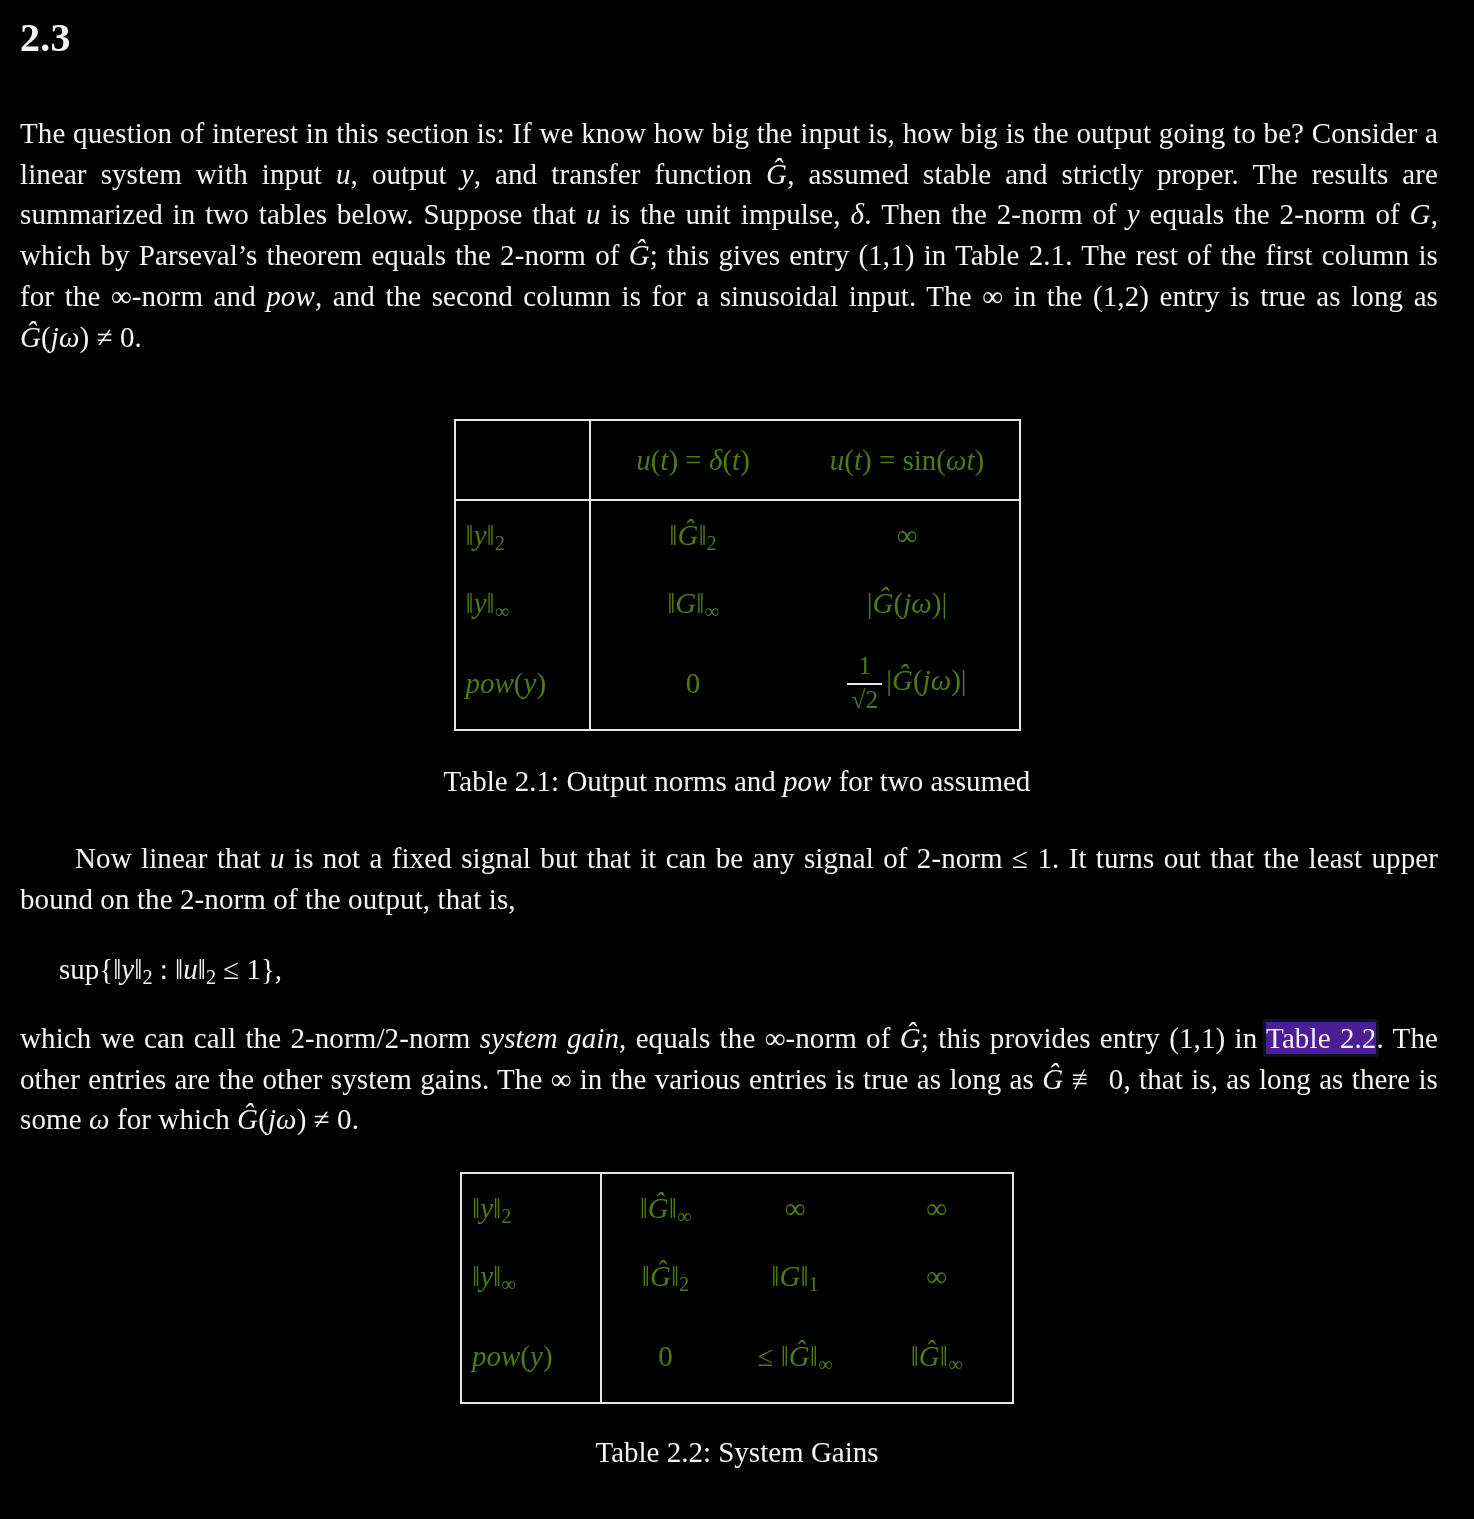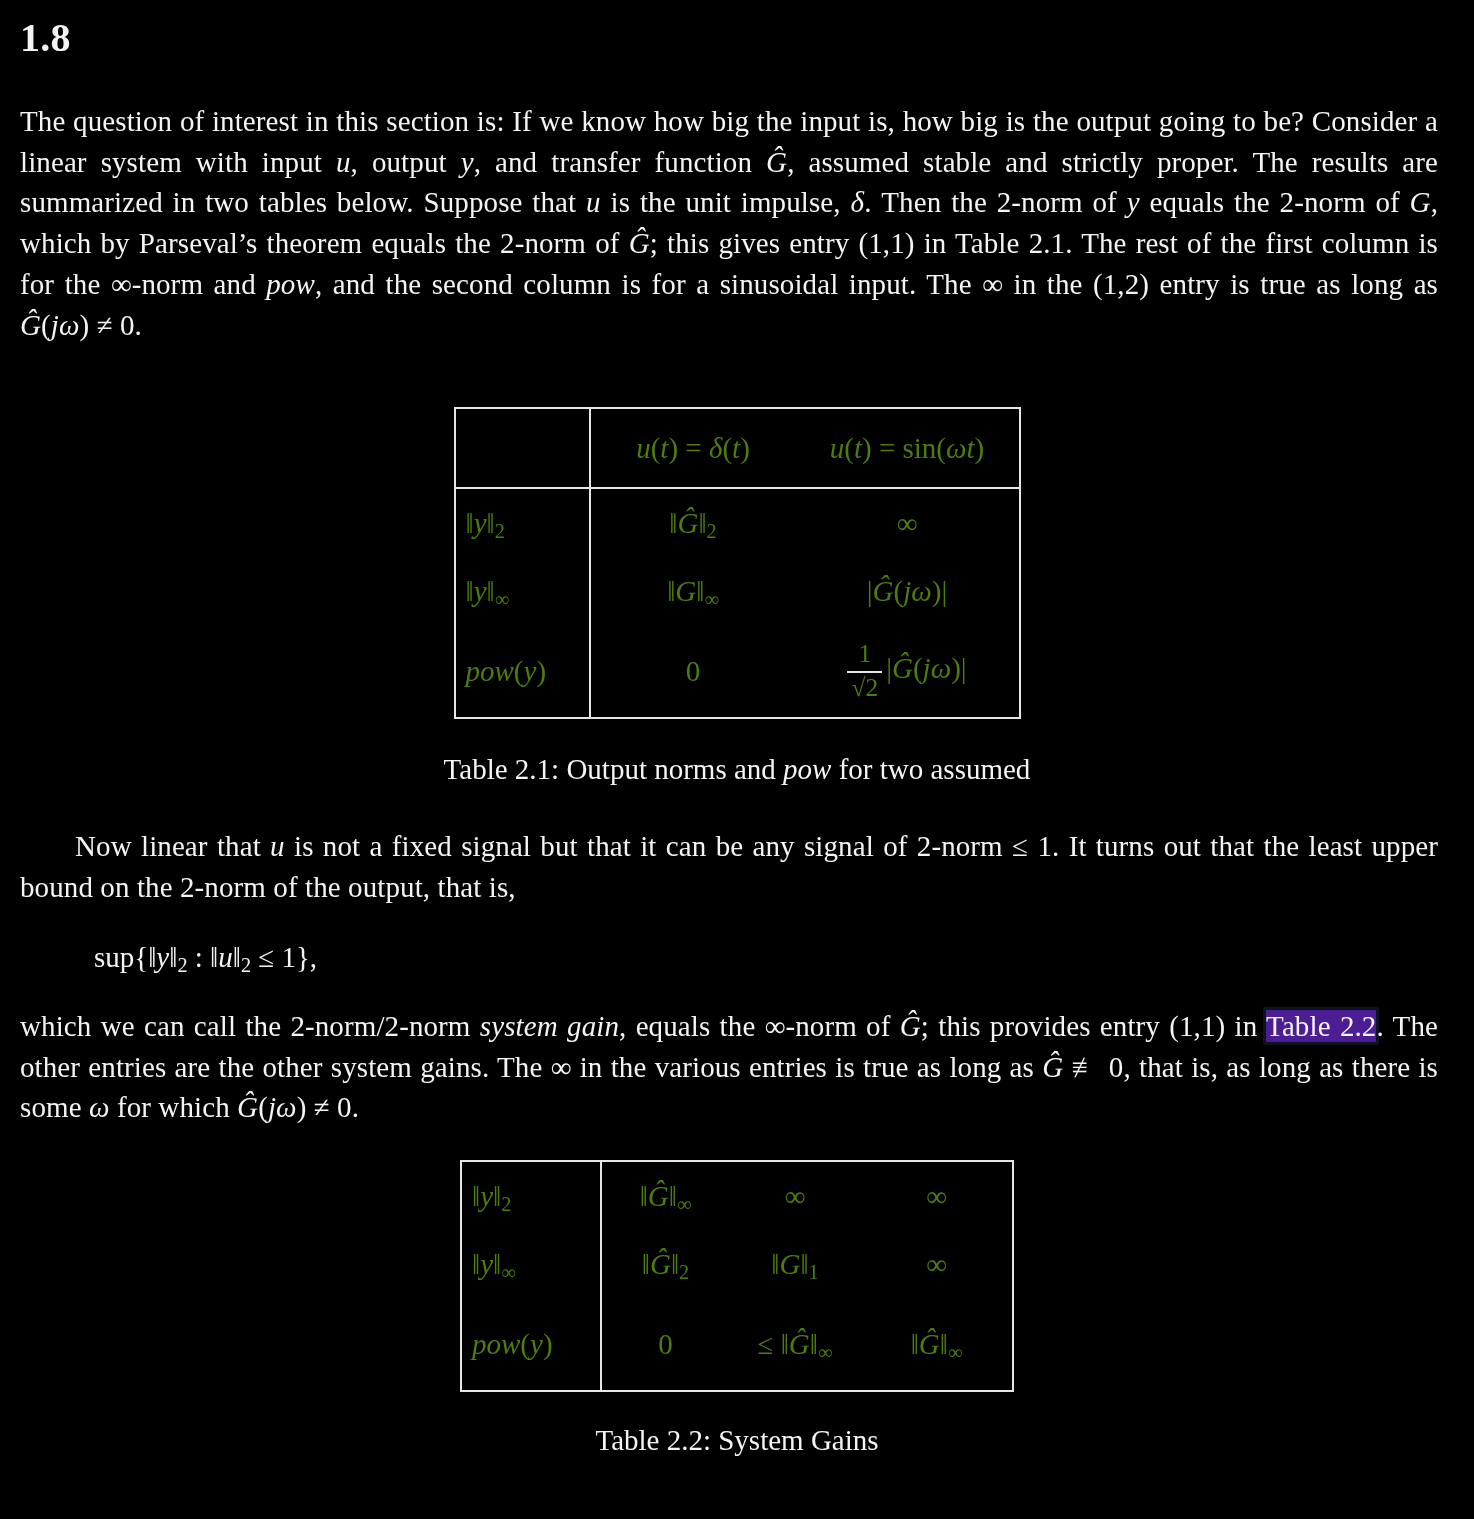--- a/index.html
+++ b/index.html
@@ -22,26 +22,26 @@
     font-weight:bold;
     letter-spacing:0.3px;
   }
   .bodytext{
     font-size:29px;
     line-height:40.7px;
     letter-spacing:0.1px;
     padding:0 36px 0 20px;
     text-align:justify;
   }
-  .p1{margin-top:40px;}
+  .p1{margin-top:52px;}
   .p2{margin-top:36px; text-indent:55px;}
   .p3{margin-top:28px;}
   .formula{
     margin-top:30px;
-    padding-left:94px;
+    padding-left:59px;
     font-size:29px;
     line-height:40.7px;
     text-align:left;
   }
   .tablewrap{display:flex;justify-content:center;}
   .tw1{margin-top:62px;}
   .tw2{margin-top:32px;}
   table.mtable{
     border-collapse:collapse;
     border:2px solid #e6e6e6;
@@ -91,21 +91,21 @@
   }
   .frac .num{display:block;border-bottom:2px solid #e6e6e6;padding:0 4px 3px;}
   .frac .den{display:block;padding:2px 4px 0;}
 </style>
 </head>
 <body>
 
 <div class="page">
 
   <div class="heading">
-    <span>1.8</span>
+    <span>2.3</span>
   </div>
 
   <p class="bodytext p1"><span class="seg-r">The question of interest in this section is: If we know how big the input is, how big is the output going to be? Consider a linear system with input </span><span class="seg-i">u</span><span class="seg-r">, output </span><span class="seg-i">y</span><span class="seg-r">, and transfer function </span><span class="seg-i">Ĝ</span><span class="seg-r">, assumed stable and strictly proper. The results are summarized in two tables below. Suppose that </span><span class="seg-i">u</span><span class="seg-r"> is the unit impulse, </span><span class="seg-i">δ</span><span class="seg-r">. Then the 2-norm of </span><span class="seg-i">y</span><span class="seg-r"> equals the 2-norm of </span><span class="seg-i">G</span><span class="seg-r">, which by Parseval’s theorem equals the 2-norm of </span><span class="seg-i">Ĝ</span><span class="seg-r">; this gives entry (1,1) in Table 2.1. The rest of the first column is for the ∞-norm and </span><span class="seg-i">pow</span><span class="seg-r">, and the second column is for a sinusoidal input. The ∞ in the (1,2) entry is true as long as </span><span class="seg-i">Ĝ</span><span class="seg-r">(</span><span class="seg-i">jω</span><span class="seg-r">) ≠ 0.</span></p>
 
   <div class="tablewrap tw1">
     <table class="mtable">
       <colgroup>
           <col style="width:135px">
           <col style="width:206px">
           <col style="width:224px">

